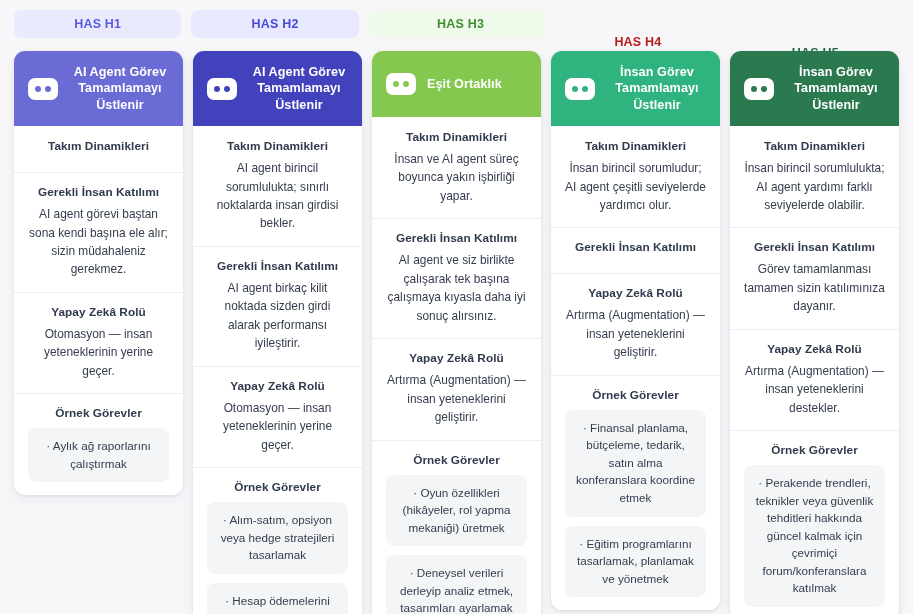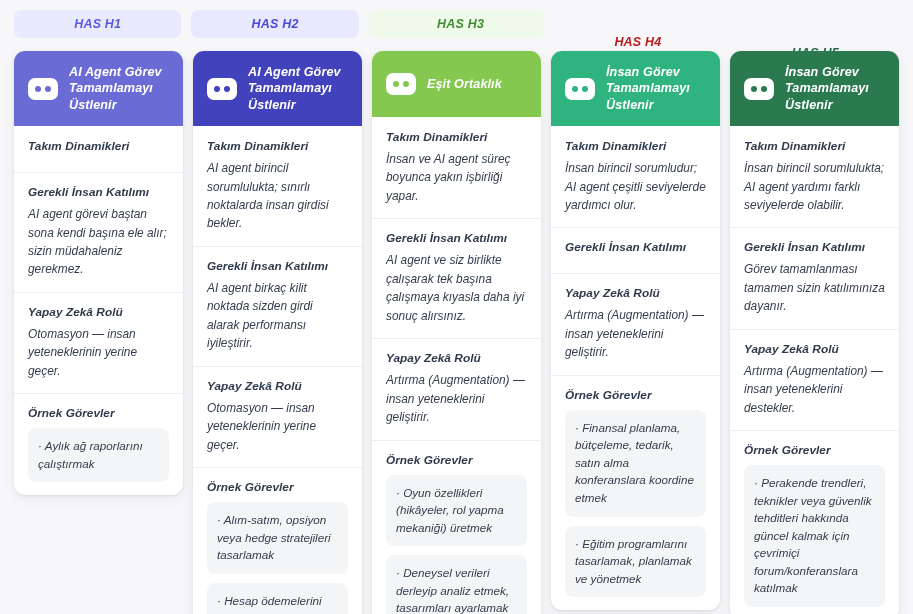--- a/index.html
+++ b/index.html
@@ -7,21 +7,20 @@
     width: 913px; height: 614px;
     background: #f7f7fa;
     font-family: "Liberation Sans", "DejaVu Sans", sans-serif;
     -webkit-font-smoothing: antialiased;
   }
   #root {
     width: 913px; height: 614px;
     position: relative;
     padding: 10px 14px 0 14px;
     overflow: hidden;
-    font-style: italic;
   }
 
   
   .tabs {
     display: flex;
     gap: 10px;
     height: 28px;
     margin-bottom: 13px;
   }
   .tab {
@@ -35,20 +34,21 @@
     letter-spacing: .2px;
     user-select: none;
   }
 
   
   .columns {
     display: flex;
     gap: 10px;
     align-items: flex-start;
     height: 563px;
+    text-align: center;
   }
   .card {
     flex: 1 1 0;
     background: #ffffff;
     border-radius: 11px;
     box-shadow: 0 1px 3px rgba(25,30,60,.10), 0 4px 14px rgba(25,30,60,.055);
     overflow: hidden;
     display: flex;
     flex-direction: column;
   }

